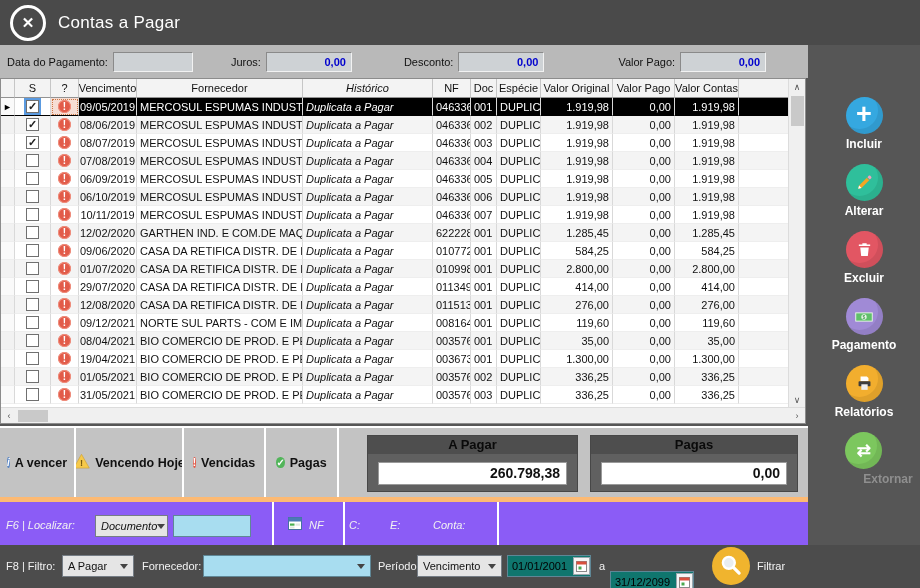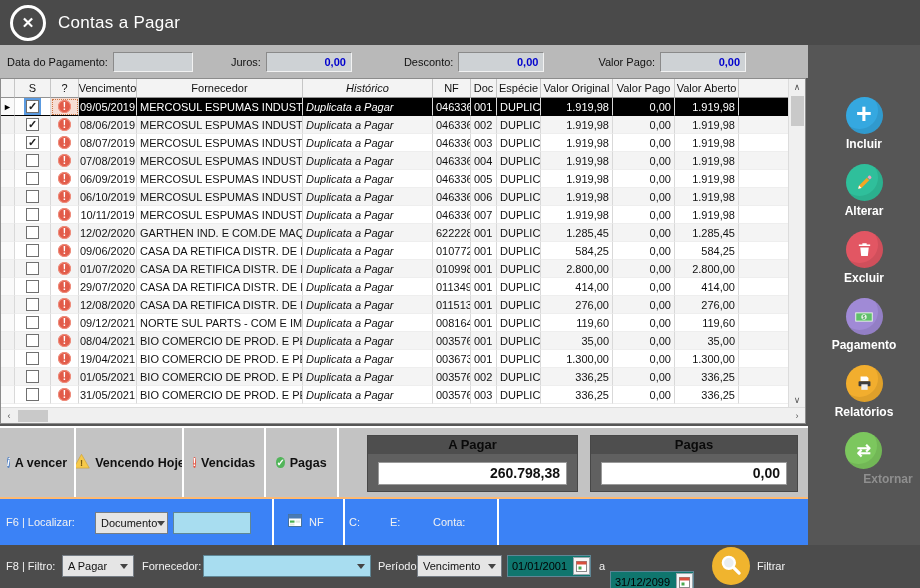--- a/index.html
+++ b/index.html
@@ -65,21 +65,21 @@
   #statusband { position:absolute; left:0; top:426px; width:808px; height:71px; background:#c3c3c3; border-top:2px solid #fff; display:flex; }
   .fbtn { display:flex; align-items:center; justify-content:center; gap:5px; font-weight:bold; font-size:12.5px;
           border-right:2px solid #fff; height:100%; overflow:hidden; white-space:nowrap; cursor:pointer; }
   .ic-r { width:15px; height:15px; border-radius:50%; color:#fff; font-weight:bold; font-size:10px; line-height:15px; text-align:center; flex:none; }
   .panel { position:absolute; top:7px; height:57px; background:#606060; border:1px solid #474747; }
   .panel-h { height:18px; background:#4e4e4e; color:#0a0a0a; font-weight:bold; font-size:13px; text-align:center; line-height:18px; }
   .panel-v { margin:8px 10px 0 10px; background:#fff; height:23px; border:1px solid #9a9a9a;
              font-size:14px; font-weight:bold; text-align:right; line-height:21px; padding-right:6px; }
 
   
-  #locbar { position:absolute; left:0; top:497px; width:808px; height:48px; background:#3b82f6; border-top:2px solid #fdba74; }
+  #locbar { position:absolute; left:0; top:497px; width:808px; height:48px; background:#8b5cf6; border-top:5px solid #fdba74;font-style:italic; }
   .bar-lbl { position:absolute; color:#f2f2f2; font-size:11px; top:17px; }
   .vsep { position:absolute; top:0; bottom:0; width:2px; background:#fff; }
   .combo { position:absolute; height:22px; background:#e5e5e5; border:1px solid #757d85; display:flex; align-items:center;
            padding:0 5px; font-size:11px; color:#111; cursor:pointer; }
   .combo .tri { margin-left:auto; width:0; height:0; border-left:4px solid transparent; border-right:4px solid transparent; border-top:5px solid #444; }
   .cyan { background:#a8ddf0 !important; border:1px solid #5f8796 !important; }
   .txtinput { position:absolute; height:22px; border:1px solid #5f8796; background:#a8ddf0; }
   #selbox { position:absolute; left:614px; top:4px; width:192px; height:39px; border:2px solid #b8342a; }
   #selval { position:absolute; right:7px; top:7px; width:92px; height:24px; background:#d6d6d6; border:1px solid #a8a8a8;
             font-size:13px; font-weight:bold; text-align:right; line-height:22px; padding-right:4px; color:#000; }
@@ -112,39 +112,39 @@
   <div class="apptitle">Contas a Pagar</div>
 </div>
 
 <div id="paybar">
   <span class="pb-lbl">Data do Pagamento:</span>
   <div class="pb-field w80"></div>
   <span class="pb-lbl" style="margin-left:38px">Juros:</span>
   <div class="pb-field w86">0,00</div>
   <span class="pb-lbl" style="margin-left:52px">Desconto:</span>
   <div class="pb-field w86">0,00</div>
-  <span class="pb-lbl" style="margin-left:54px">Valor Pago:</span>
+  <span class="pb-lbl" style="margin-left:74px">Valor Pago:</span>
   <div class="pb-field w86">0,00</div>
 </div>
 
 <div id="gridwrap">
   <div id="ghead">
     <div class="grow">
       <div class="gc c-ind"></div>
       <div class="gc c-s">S</div>
       <div class="gc c-q">?</div>
       <div class="gc c-venc">Vencimento</div>
       <div class="gc c-forn">Fornecedor</div>
       <div class="gc c-hist">Histórico</div>
       <div class="gc c-nf">NF</div>
       <div class="gc c-doc">Doc</div>
       <div class="gc c-esp">Espécie</div>
       <div class="gc c-vo" style="justify-content:center">Valor Original</div>
       <div class="gc c-vp" style="justify-content:center">Valor Pago</div>
-      <div class="gc c-va" style="justify-content:center">Valor Aberto</div>
+      <div class="gc c-va" style="justify-content:center">Valor Contas</div>
       <div class="gc c-fill"></div>
     </div>
   </div>
   <div id="gbody">
       <div class="grow sel">
         <div class="gc c-ind">
           <span class="rowptr">►</span>
         </div>
         <div class="gc c-s">
           <span class="cb on"></span>

